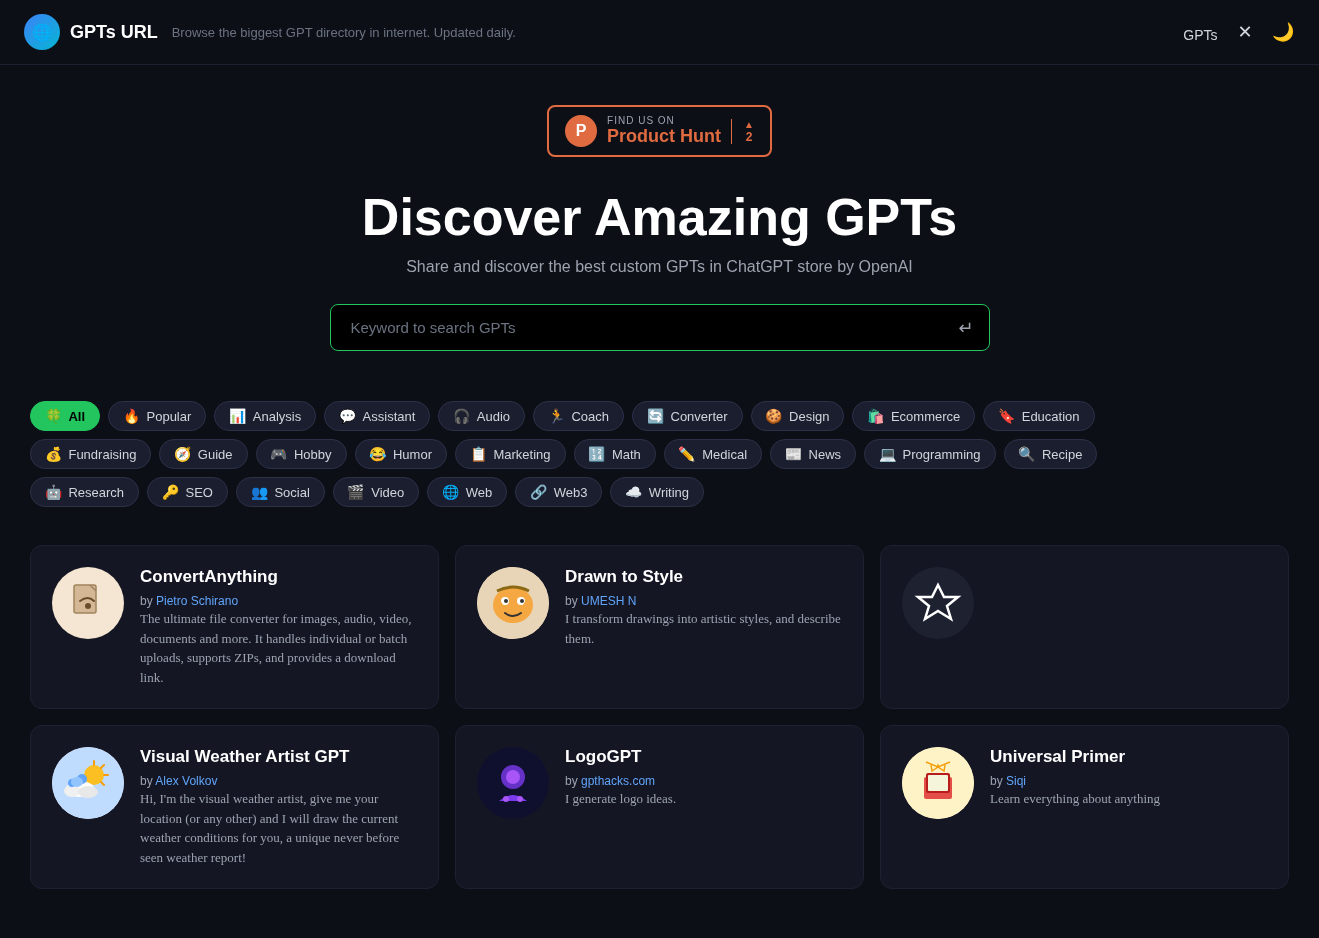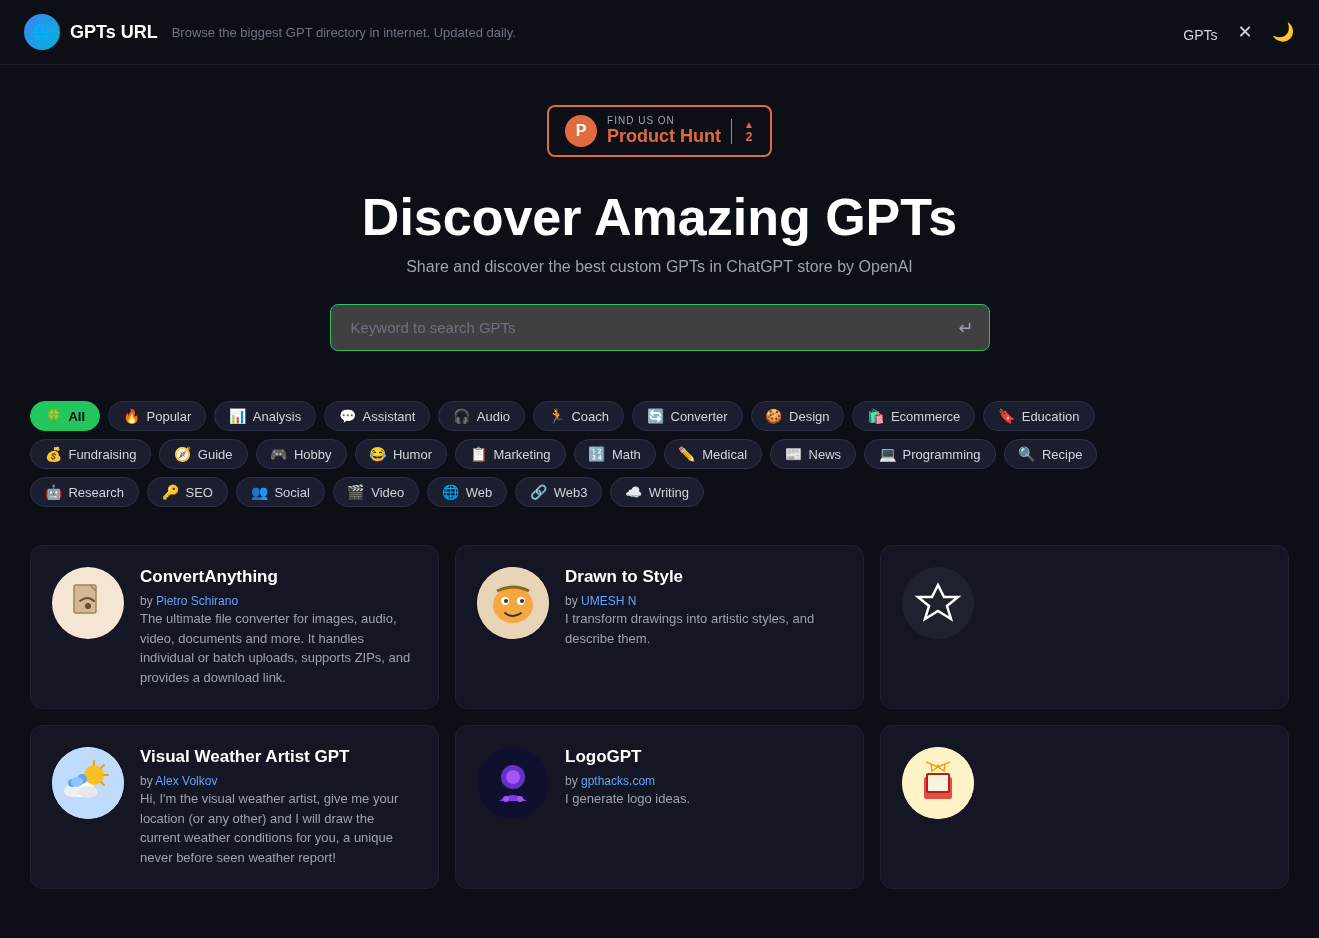--- a/index.html
+++ b/index.html
@@ -137,21 +137,21 @@
     }
 
     
     .search-container {
       width: 100%;
       max-width: 660px;
       position: relative;
     }
     .search-input {
       width: 100%;
-      background: #404040;
+      background: #000000;
       border: 1.5px solid #22c55e;
       border-radius: 8px;
       padding: 14px 48px 14px 20px;
       color: #9ca3af;
       font-size: 15px;
       outline: none;
     }
     .search-input::placeholder {
       color: #6b7280;
     }
@@ -234,20 +234,21 @@
       margin-bottom: 8px;
     }
     .card-author a {
       color: #60a5fa;
       text-decoration: none;
     }
     .card-desc {
       font-size: 13px;
       color: #9ca3af;
       line-height: 1.5;
+      font-family: Liberation Serif, serif;
     }
 
     
     .avatar-svg {
       width: 72px;
       height: 72px;
       border-radius: 50%;
       flex-shrink: 0;
       overflow: hidden;
       display: flex;
@@ -500,15 +501,20 @@
         <rect width="72" height="72" rx="36" fill="#fef3c7"></rect>
         <rect x="22" y="30" width="28" height="22" rx="2" fill="#dc2626" opacity="0.8"></rect>
         <rect x="24" y="26" width="24" height="20" rx="2" fill="#b91c1c"></rect>
         <rect x="26" y="28" width="20" height="16" rx="1" fill="#f5f5dc"></rect>
         <path d="M36 16 L38 22 L36 20 L34 22 Z" fill="#f59e0b"></path>
         <path d="M29 18 L30 24 L36 20" stroke="#f59e0b" stroke-width="1.5" fill="none"></path>
         <path d="M43 18 L42 24 L36 20" stroke="#f59e0b" stroke-width="1.5" fill="none"></path>
         <path d="M24 15 L36 20 L48 15" stroke="#f59e0b" stroke-width="1.5" fill="none"></path>
       </svg>
     </div>
+    <div class="card-body">
+      <div class="card-name">Universal Primer</div>
+      <span class="card-author">by <a href="#">Siqi</a></span>
+      <div class="card-desc">Learn everything about anything</div>
+    </div>
   </div>
     </div>
 </div>
 
 </body></html>

